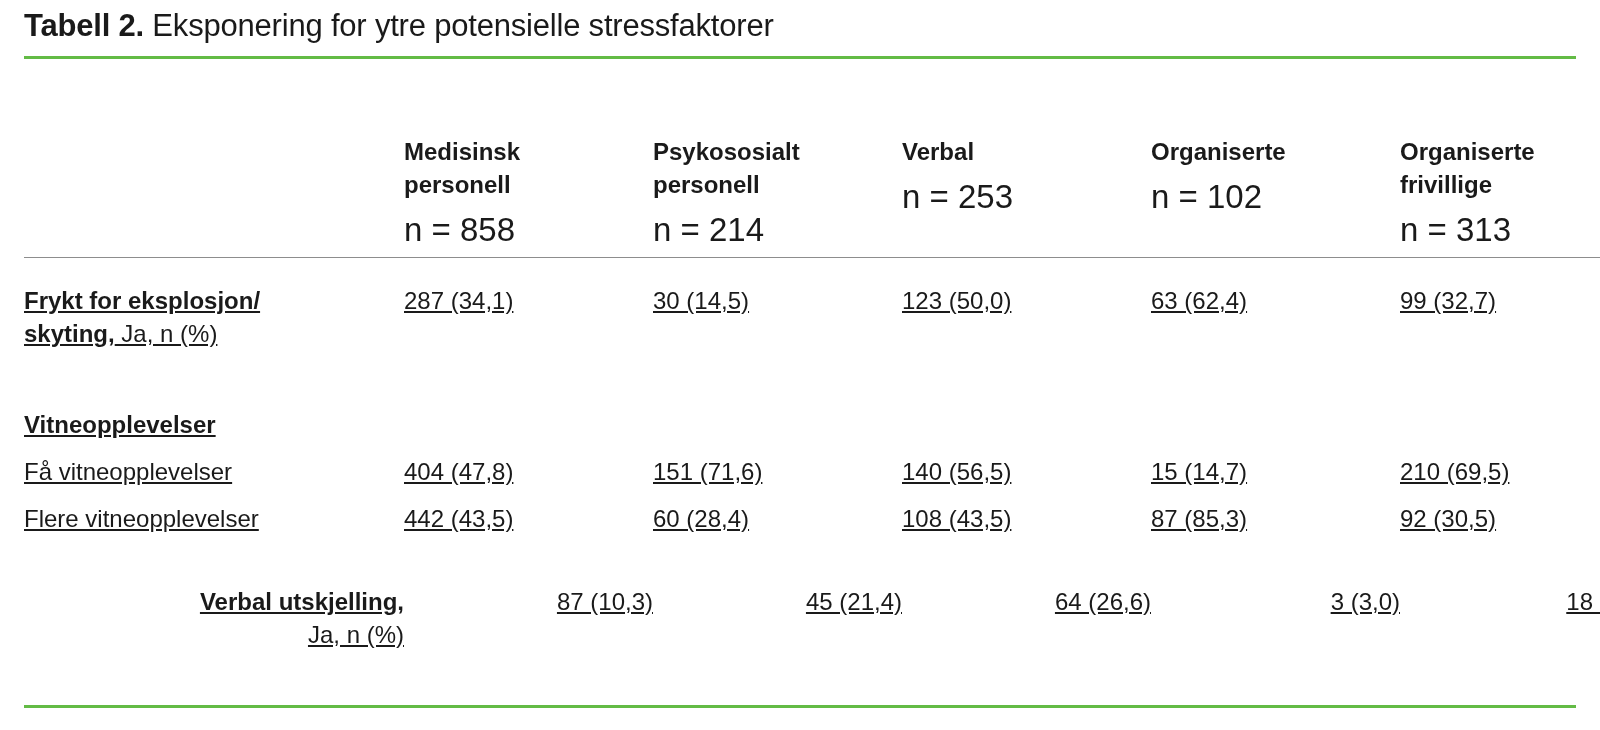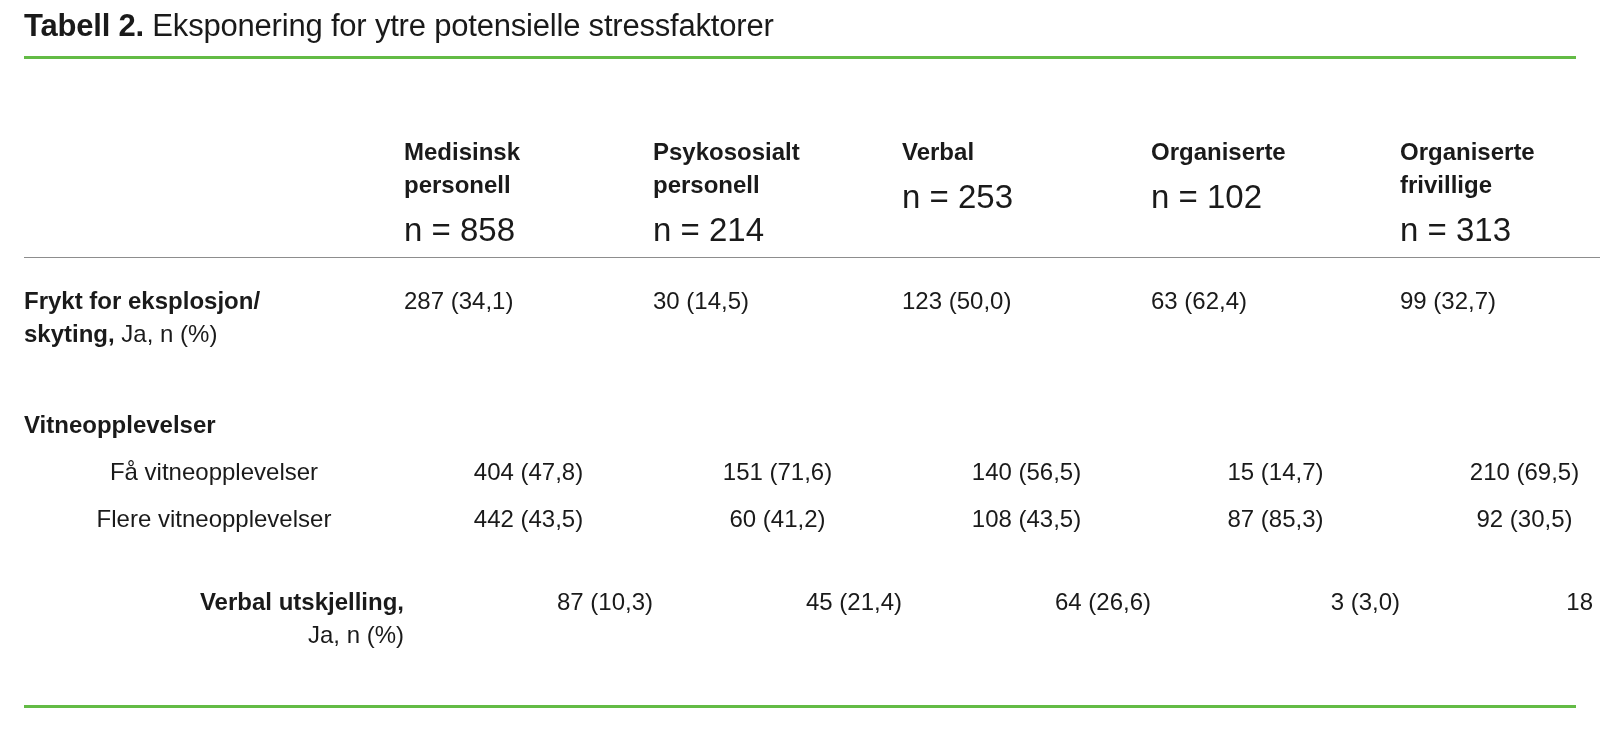--- a/index.html
+++ b/index.html
@@ -71,29 +71,30 @@
   }
   .hd-row td {
     padding-bottom: 12px;
     border-bottom: 1.5px solid #8d8d8d;
   }
   .body-row td {
     font-size: 24px;
     line-height: 33px;
     vertical-align: top;
     padding: 0;
+    text-decoration: underline;
   }
   .lbl {
     white-space: pre-line;
   }
   .lbl .b { font-weight: bold; }
   .lbl .n { font-weight: normal; }
   .pad-top-26 td { padding-top: 26px; }
   .pad-top-58 td { padding-top: 58px; }
-  .pad-top-14 td { padding-top: 14px; text-align: center; }
+  .pad-top-14 td { padding-top: 14px; }
   .pad-top-50 td { padding-top: 50px; text-align: right; }
   .rule-green-bottom {
     position: absolute;
     left: 24px;
     right: 24px;
     bottom: 22px;
     height: 3px;
     background: #63bb45;
   }
   .val { white-space: nowrap; }
@@ -180,21 +181,21 @@
         <td class="val">140 (56,5)</td>
         <td class="val">15 (14,7)</td>
         <td class="val">210 (69,5)</td>
       </tr>
 
       <tr class="body-row pad-top-14">
         <td>
           <span class="lbl"><span class="b"></span><span class="n">Flere vitneopplevelser</span></span>
         </td>
         <td class="val">442 (43,5)</td>
-        <td class="val">60 (41,2)</td>
+        <td class="val">60 (28,4)</td>
         <td class="val">108 (43,5)</td>
         <td class="val">87 (85,3)</td>
         <td class="val">92 (30,5)</td>
       </tr>
 
       <tr class="body-row pad-top-50">
         <td>
           <span class="lbl"><span class="b">Verbal utskjelling,
 </span><span class="n">Ja, n (%)</span></span>
         </td>

